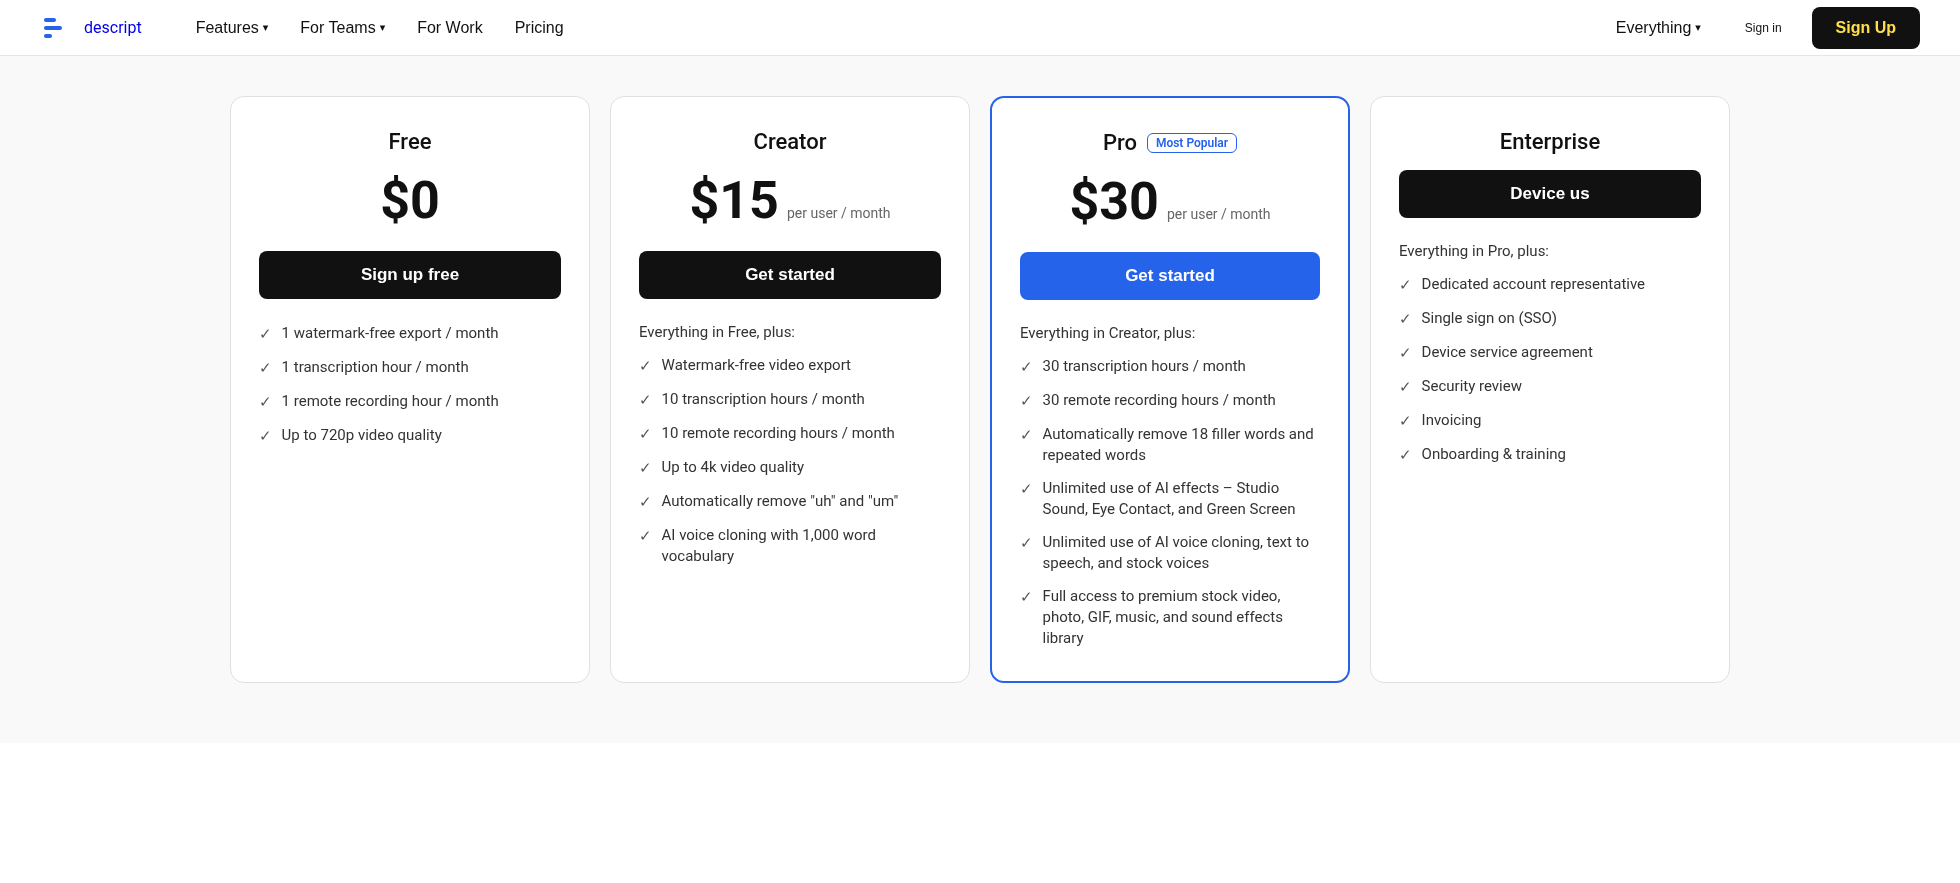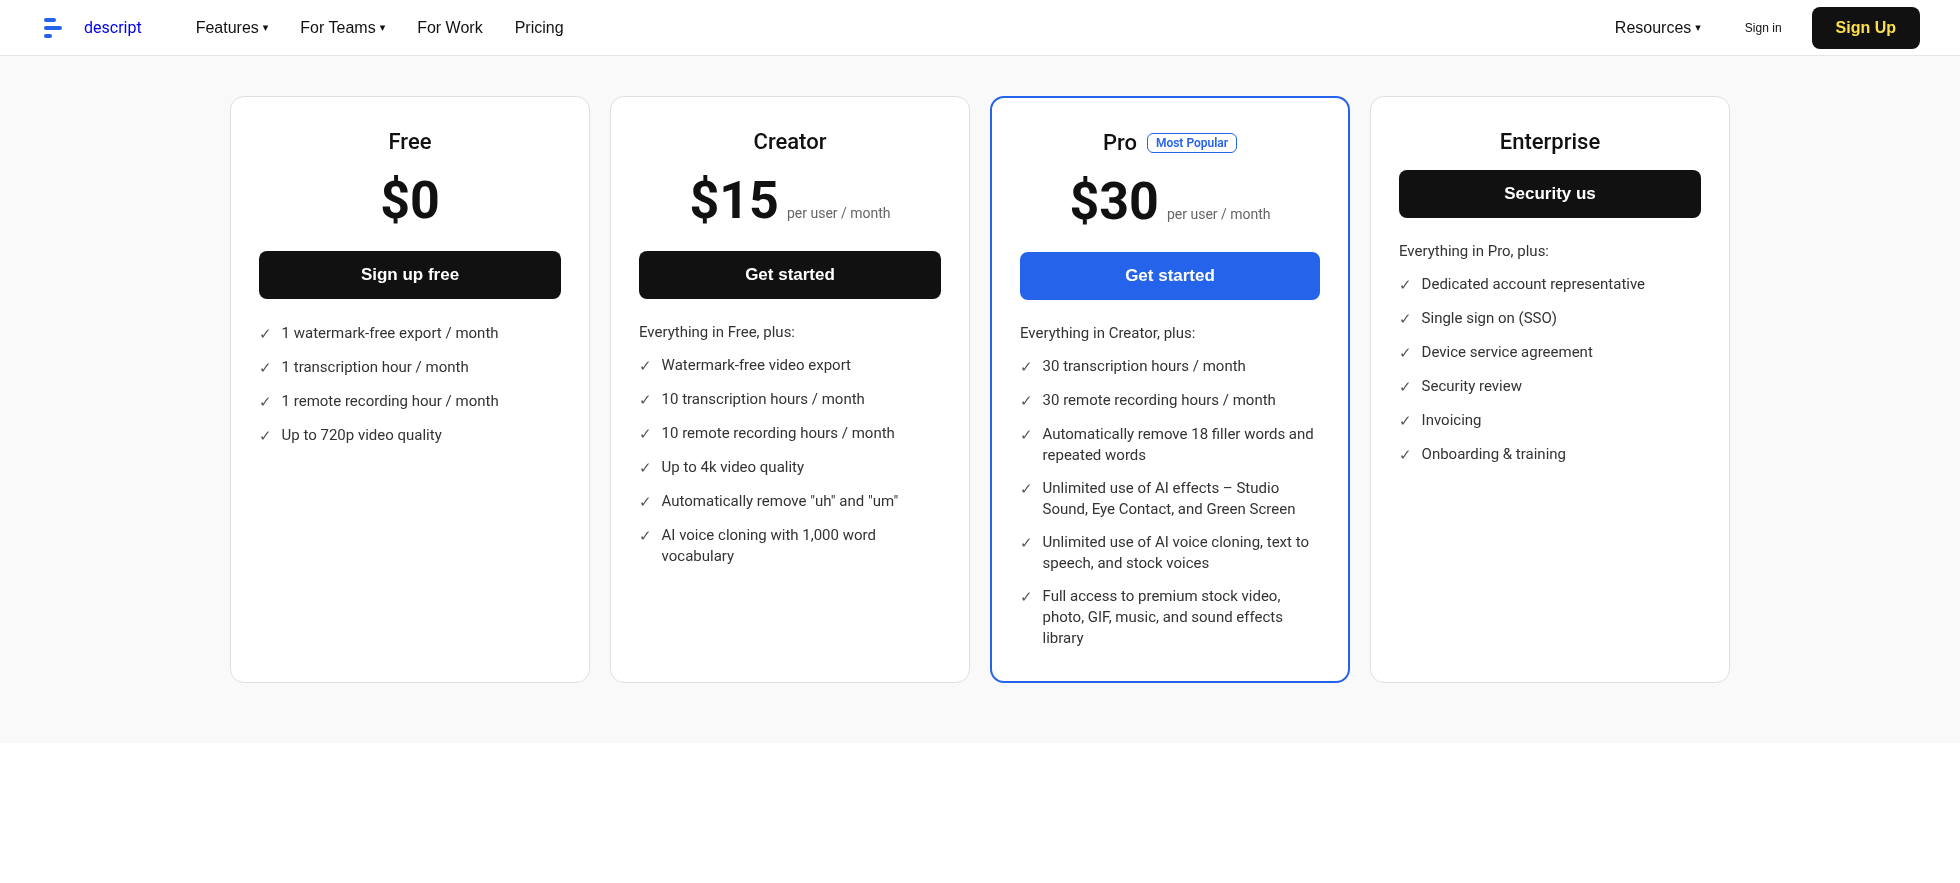--- a/index.html
+++ b/index.html
@@ -104,21 +104,21 @@
     <button class="nav-link">
       <span>For Work</span>
     </button>
     <button class="nav-link">
       <span>Pricing</span>
     </button>
   </div>
 
   <div class="nav-right">
     <button class="nav-link">
-      <span>Resources</span>
+      <span>Everything</span>
       <span class="chevron">▾</span>
     </button>
     <button class="sign-in-btn">Sign in</button>
     <button class="sign-up-btn">Sign Up</button>
   </div>
 </nav>
 
 <section class="pricing-section">
   <div class="pricing-grid">
 
@@ -224,21 +224,21 @@
           <span class="check-icon">✓</span>
           <span>Full access to premium stock video, photo, GIF, music, and sound effects library</span>
         </li>
       </ul>
     </div>
 
     <div class="plan-card">
       <div class="plan-header">
         <span class="plan-name">Enterprise</span>
       </div>
-      <button class="plan-cta cta-dark">Security us</button>
+      <button class="plan-cta cta-dark">Device us</button>
       <p class="plan-tagline">Everything in Pro, plus:</p>
       <ul class="feature-list">
         <li class="feature-item">
           <span class="check-icon">✓</span>
           <span>Dedicated account representative</span>
         </li>
         <li class="feature-item">
           <span class="check-icon">✓</span>
           <span>Single sign on (SSO)</span>
         </li>

